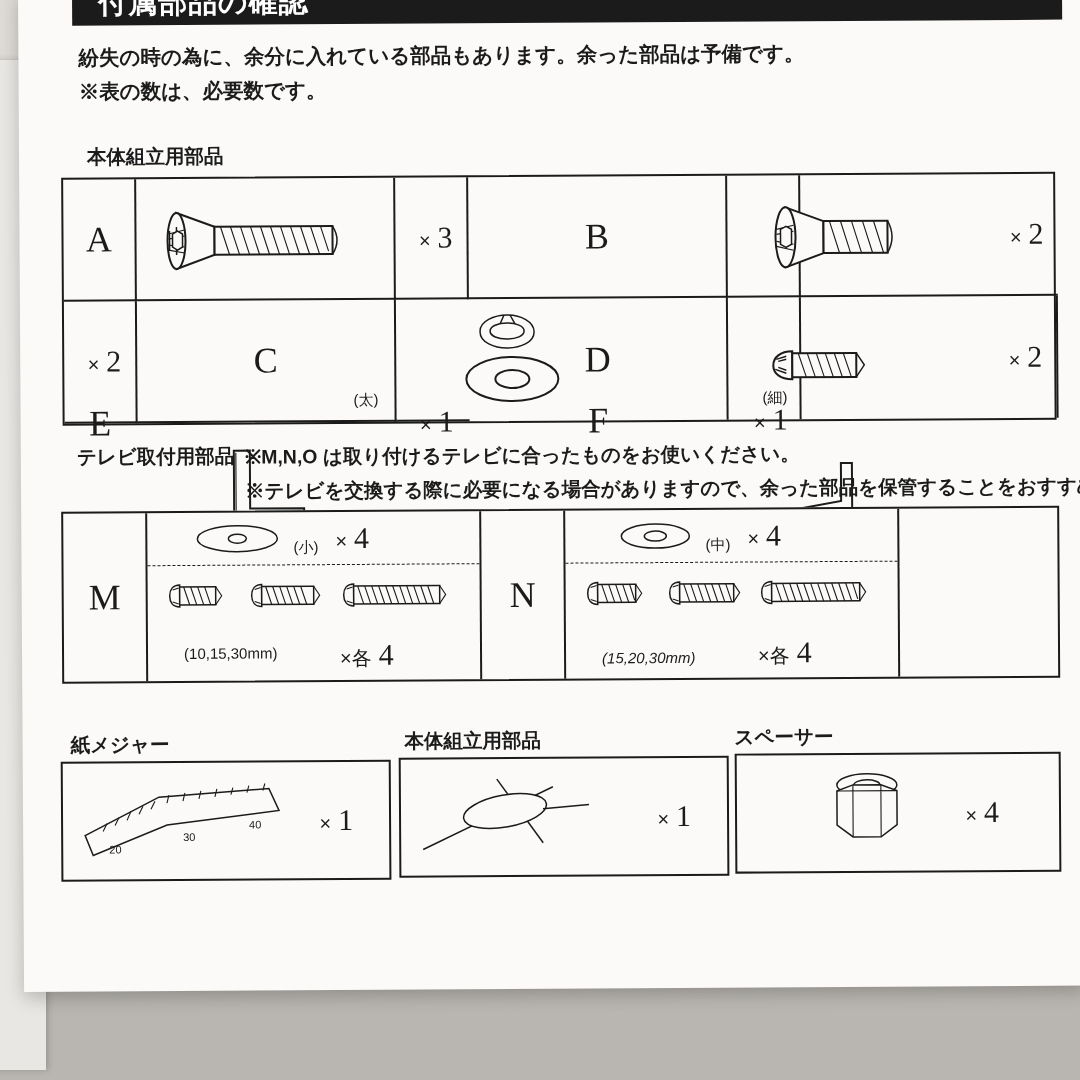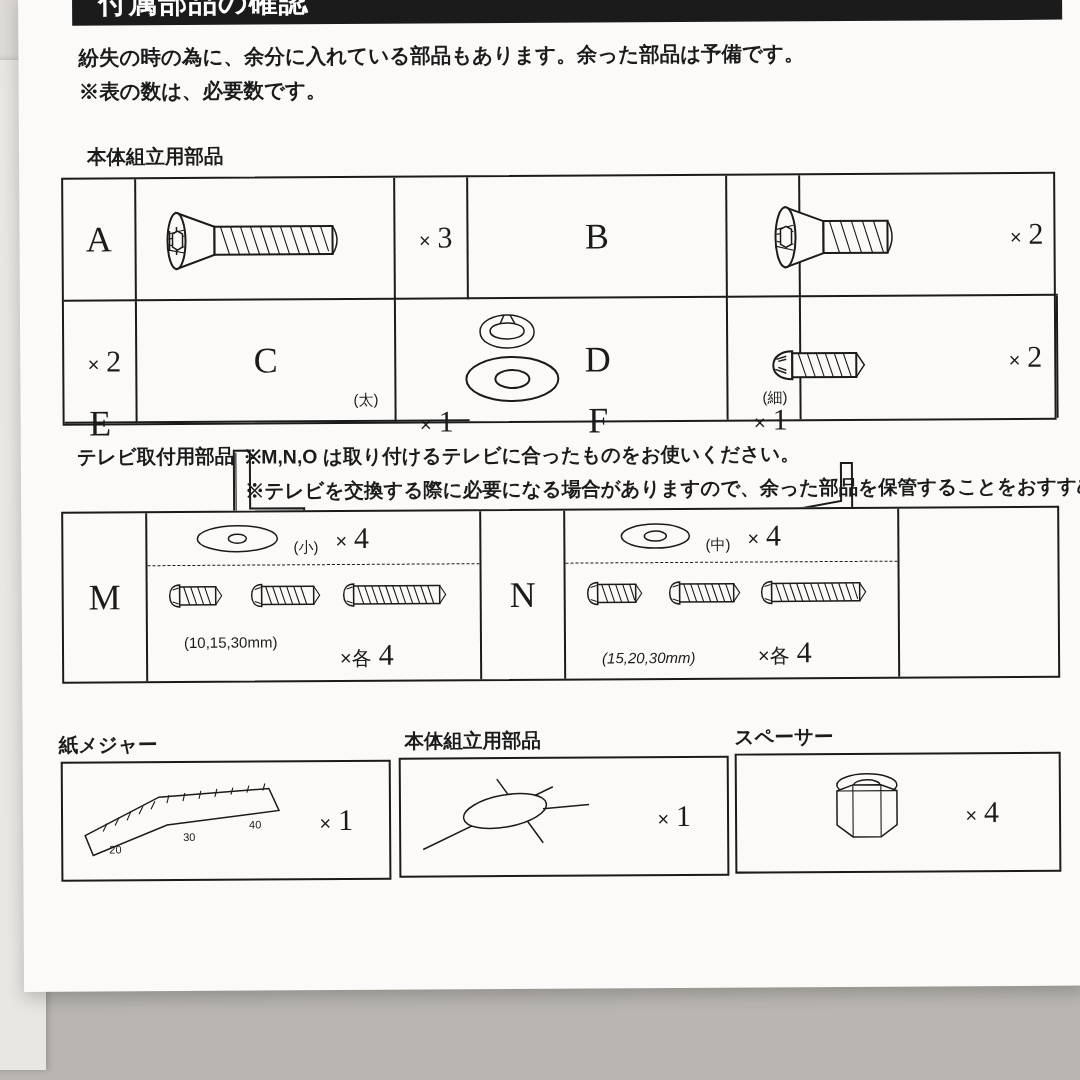--- a/index.html
+++ b/index.html
@@ -387,21 +387,21 @@
             <path class="wh-thin" d="M10 8 C3 8 0 13 0 19 C0 25 3 30 10 30 Z"></path>
             <path class="ln-hair" d="M3 13 L9 11 M3 25 L9 27"></path>
             <path class="wh-thin" d="M10 10 L96 10 L96 28 L10 28 Z"></path>
             <g class="ln-hair">
                 <path d="M14 10 L20 28 M21 10 L27 28 M28 10 L34 28 M35 10 L41 28 M42 10 L48 28 M49 10 L55 28 M56 10 L62 28 M63 10 L69 28 M70 10 L76 28 M77 10 L83 28 M84 10 L90 28"></path>
               </g>
             <path class="ln-hair" d="M96 10 L102 19 L96 28"></path>
           </g>
         </svg>
       </div>
-      <div class="subnote" style="left:36px; bottom:30px;">(10,15,30mm)</div>
+      <div class="subnote" style="left:36px; bottom:19px;">(10,15,30mm)</div>
       <div class="qty" style="right:auto; left:192px; bottom:8px; top:auto; transform:none;">
         <span class="x">×各</span>
         <b>4</b>
       </div>
     </div>
 
     <div class="cell">
       <div class="letter">N</div>
     </div>
 
@@ -454,21 +454,21 @@
       <div class="subnote" style="left:36px; bottom:12px;font-style:italic;">(15,20,30mm)</div>
       <div class="qty" style="right:auto; left:192px; bottom:8px; top:auto; transform:none;">
         <span class="x">×各</span>
         <b>4</b>
       </div>
     </div>
 
     <div class="cell last"></div>
   </div>
 
-  <div class="section-label tool-label" style="left:36px; top:740px;">紙メジャー</div>
+  <div class="section-label tool-label" style="left:48px; top:740px;">紙メジャー</div>
   <div class="section-label tool-label" style="left:382px; top:738px;">本体組立用部品</div>
   <div class="section-label tool-label" style="left:712px; top:736px;">スペーサー</div>
 
   <div class="tbl" style="left:38px; top:770px; width:330px; height:120px; grid-template-columns: 1fr;">
     <div class="cell last">
       <div class="art">
         <svg width="326" height="116" viewBox="0 0 326 116">
           <path class="wh-thin" d="M22 72 L96 34 L206 26 L216 48 L104 62 L30 92 Z"></path>
           <g class="ln-hair">
             <path d="M40 68 L44 60 M52 62 L56 54 M64 57 L68 48 M76 51 L80 43 M88 46 L92 38

